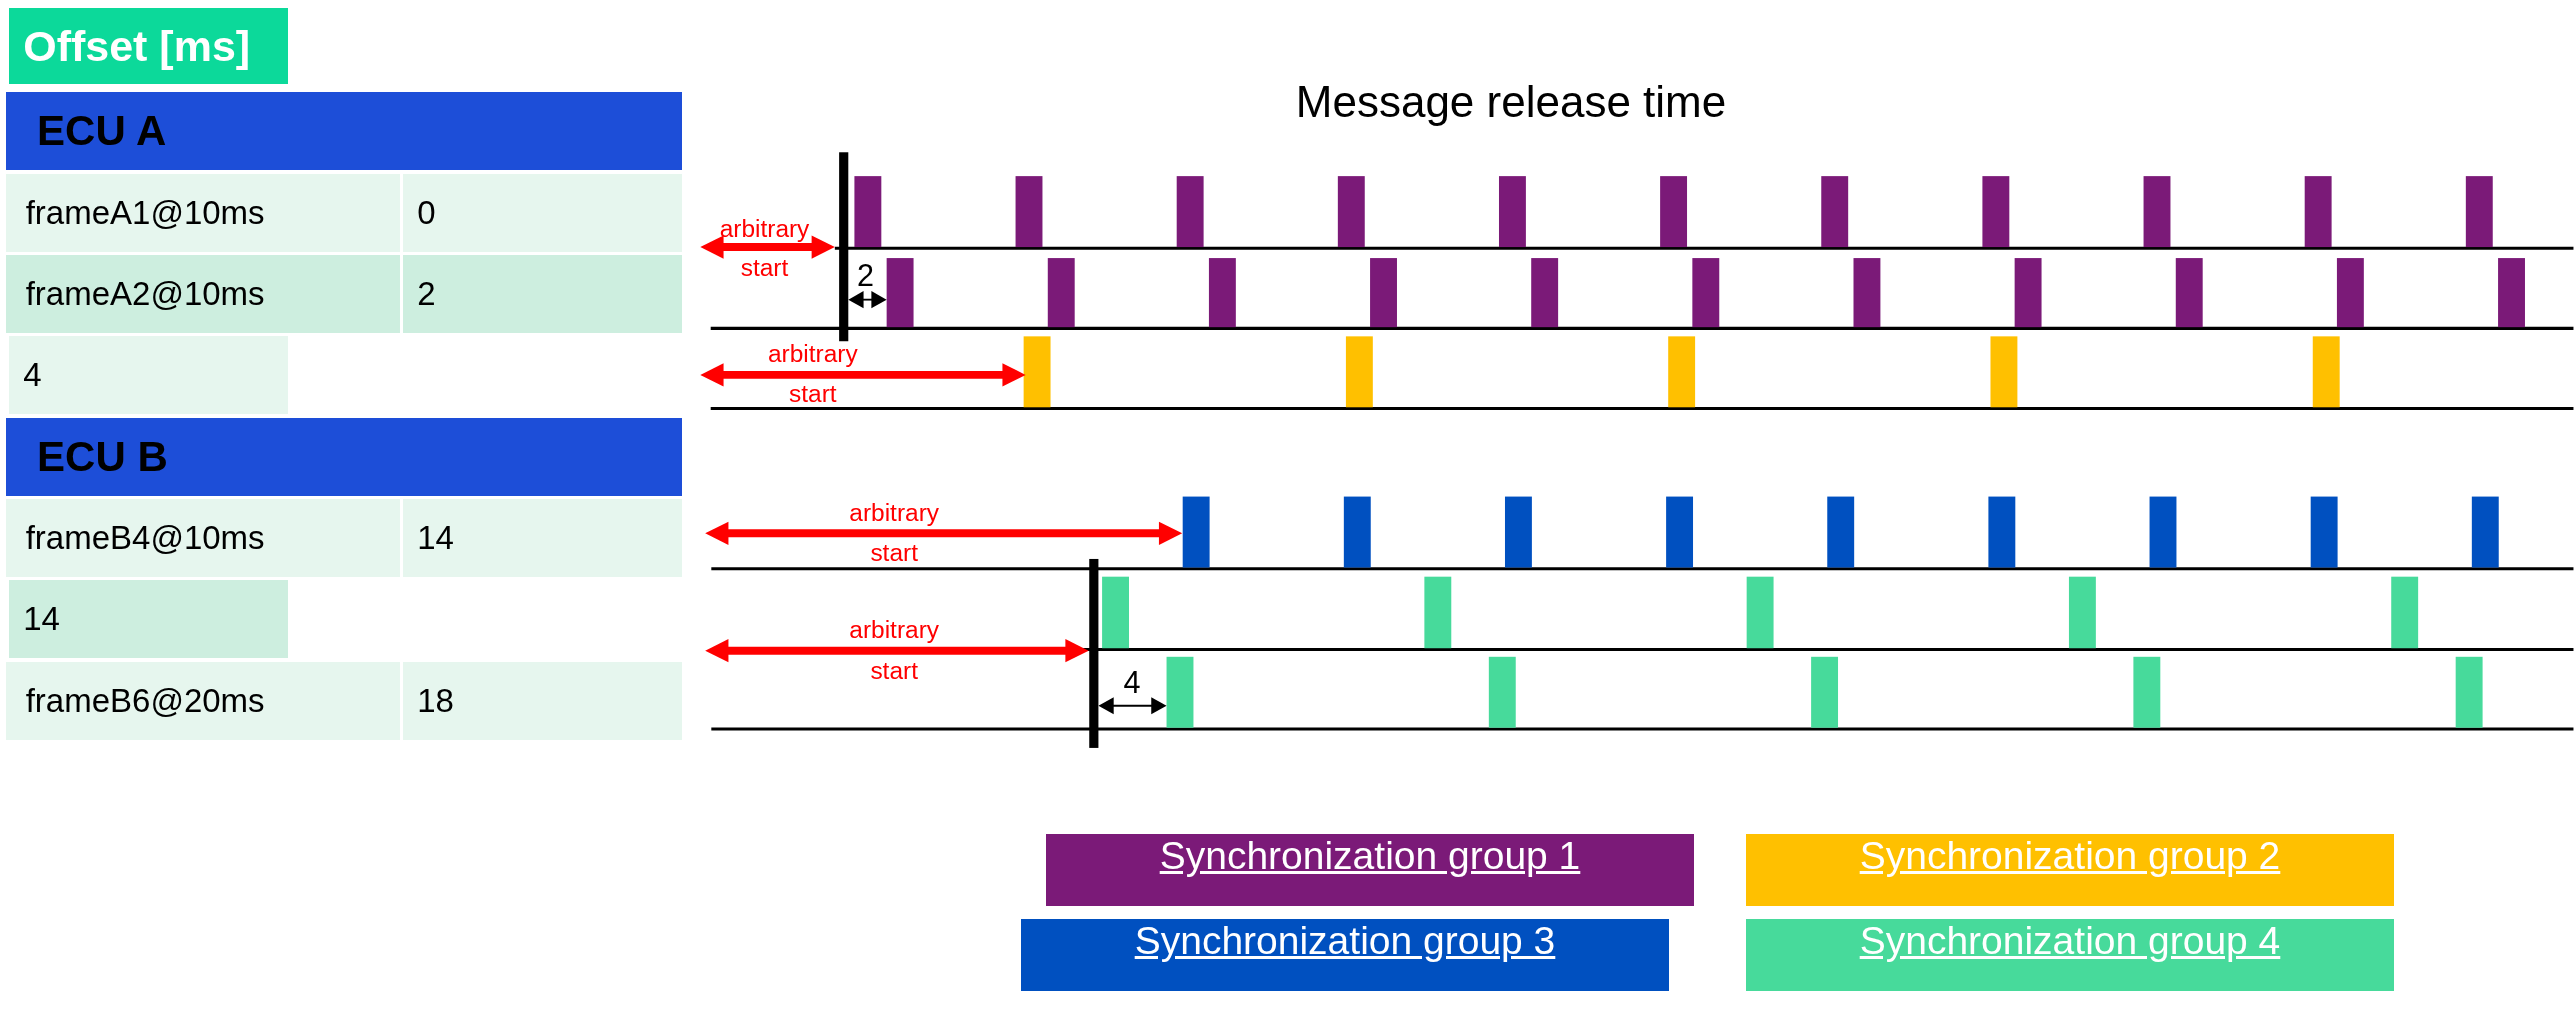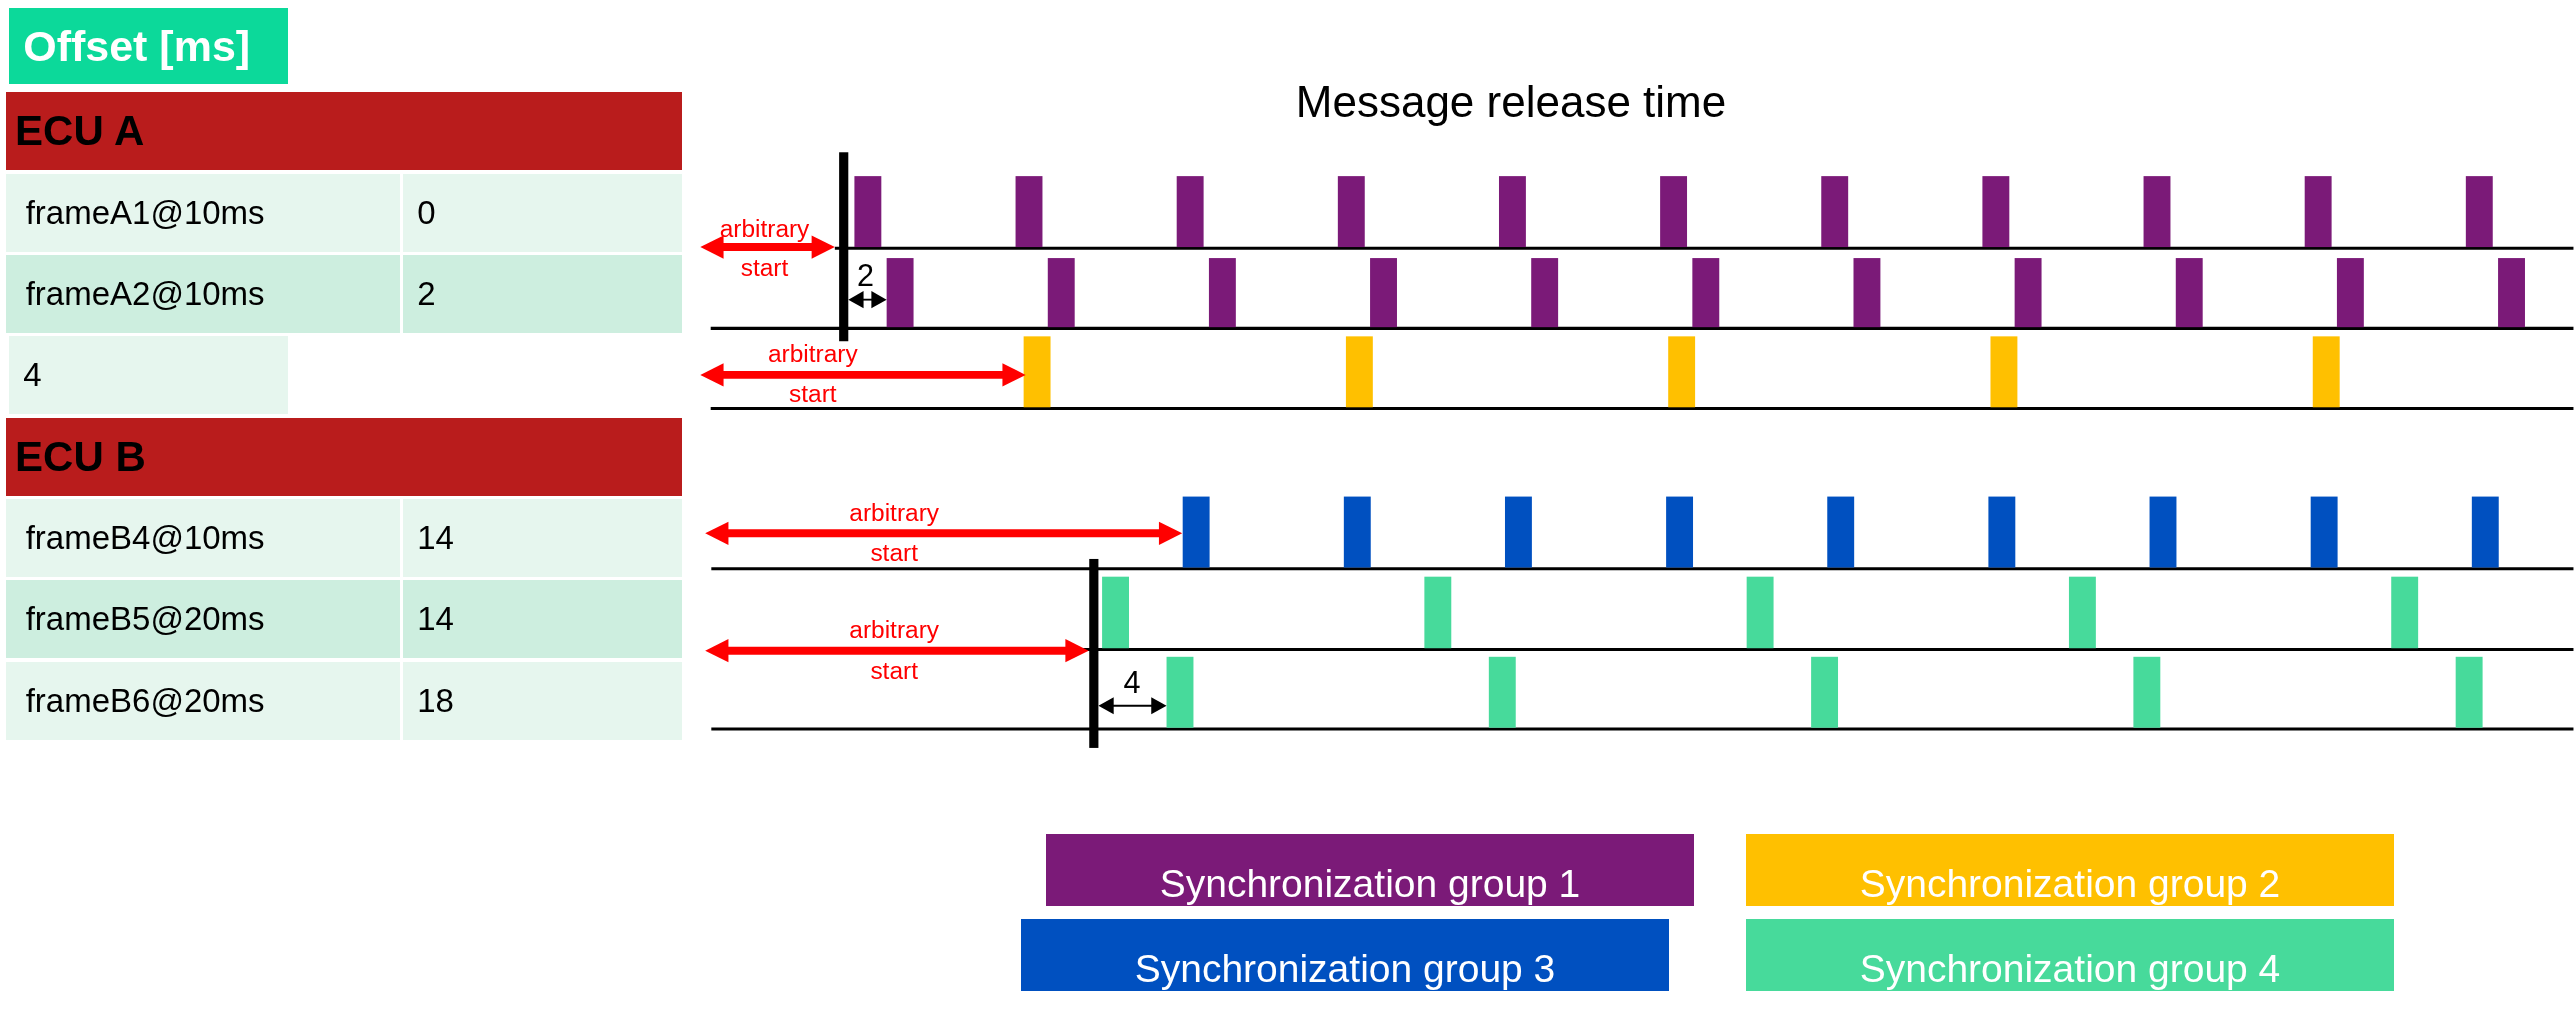--- a/index.html
+++ b/index.html
@@ -5,26 +5,26 @@
   html, body { margin: 0; padding: 0; background: #ffffff; }
   body { width: 2576px; height: 1017px; position: relative; overflow: hidden;
          font-family: "Liberation Sans", "DejaVu Sans", sans-serif; }
   #frames-table { position: absolute; left: 6.1px; top: 8px; width: 676px; }
   .trow { position: absolute; left: 0; width: 676px; height: 78px; display: flex; }
   .cell { height: 100%; display: flex; align-items: center; box-sizing: border-box; color: #000; font-size: 33px; }
   .c1 { width: 394px; padding-left: 19.6px; }
   .c2 { width: 279px; margin-left: 3.1px; padding-left: 14px; }
   .hdr .cell { background: #0CD99A; color: #fff; font-weight: bold; font-size: 43px; }
   .hdr { height: 76px; }
-  .group .span { width: 676px; background: #b91c1c; font-weight: bold; font-size: 42px; padding-left: 9px; }
+  .group .span { width: 676px; background: #1d4ed8; font-weight: bold; font-size: 42px; padding-left: 31px; }
   .frame.alt .cell { background: #CDEEDF; }
   .frame .cell { background: #E6F6EE; }
   #title { position: absolute; left: 1223px; width: 576px; top: 77px; text-align: center; font-size: 44px; color: #000; white-space: nowrap; }
   #diagram { position: absolute; left: 0; top: 0; }
-  .legend { position: absolute; width: 648px; height: 72px; display: flex; align-items: flex-end; justify-content: center; color: #fff; font-size: 39px; white-space: nowrap; }
+  .legend { position: absolute; width: 648px; height: 72px; display: flex; align-items: flex-start; justify-content: center; color: #fff; font-size: 39px; white-space: nowrap; text-decoration: underline; }
 </style>
 </head>
 <body>
 
 <div id="frames-table">
   <div class="trow hdr" style="top:0px">
     <div class="cell c2">Offset [ms]</div>
   </div>
   <div class="trow group" style="top:84px">
     <div class="cell span">ECU A</div>
@@ -41,21 +41,20 @@
     <div class="cell c2">4</div>
   </div>
   <div class="trow group" style="top:410px">
     <div class="cell span">ECU B</div>
   </div>
   <div class="trow frame" style="top:491px">
     <div class="cell c1">frameB4@10ms</div>
     <div class="cell c2">14</div>
   </div>
   <div class="trow frame alt" style="top:572px">
-    <div class="cell c1">frameB5@20ms</div>
     <div class="cell c2">14</div>
   </div>
   <div class="trow frame" style="top:654px">
     <div class="cell c1">frameB6@20ms</div>
     <div class="cell c2">18</div>
   </div>
 </div>
 
 <div id="title">Message release time</div>
 

